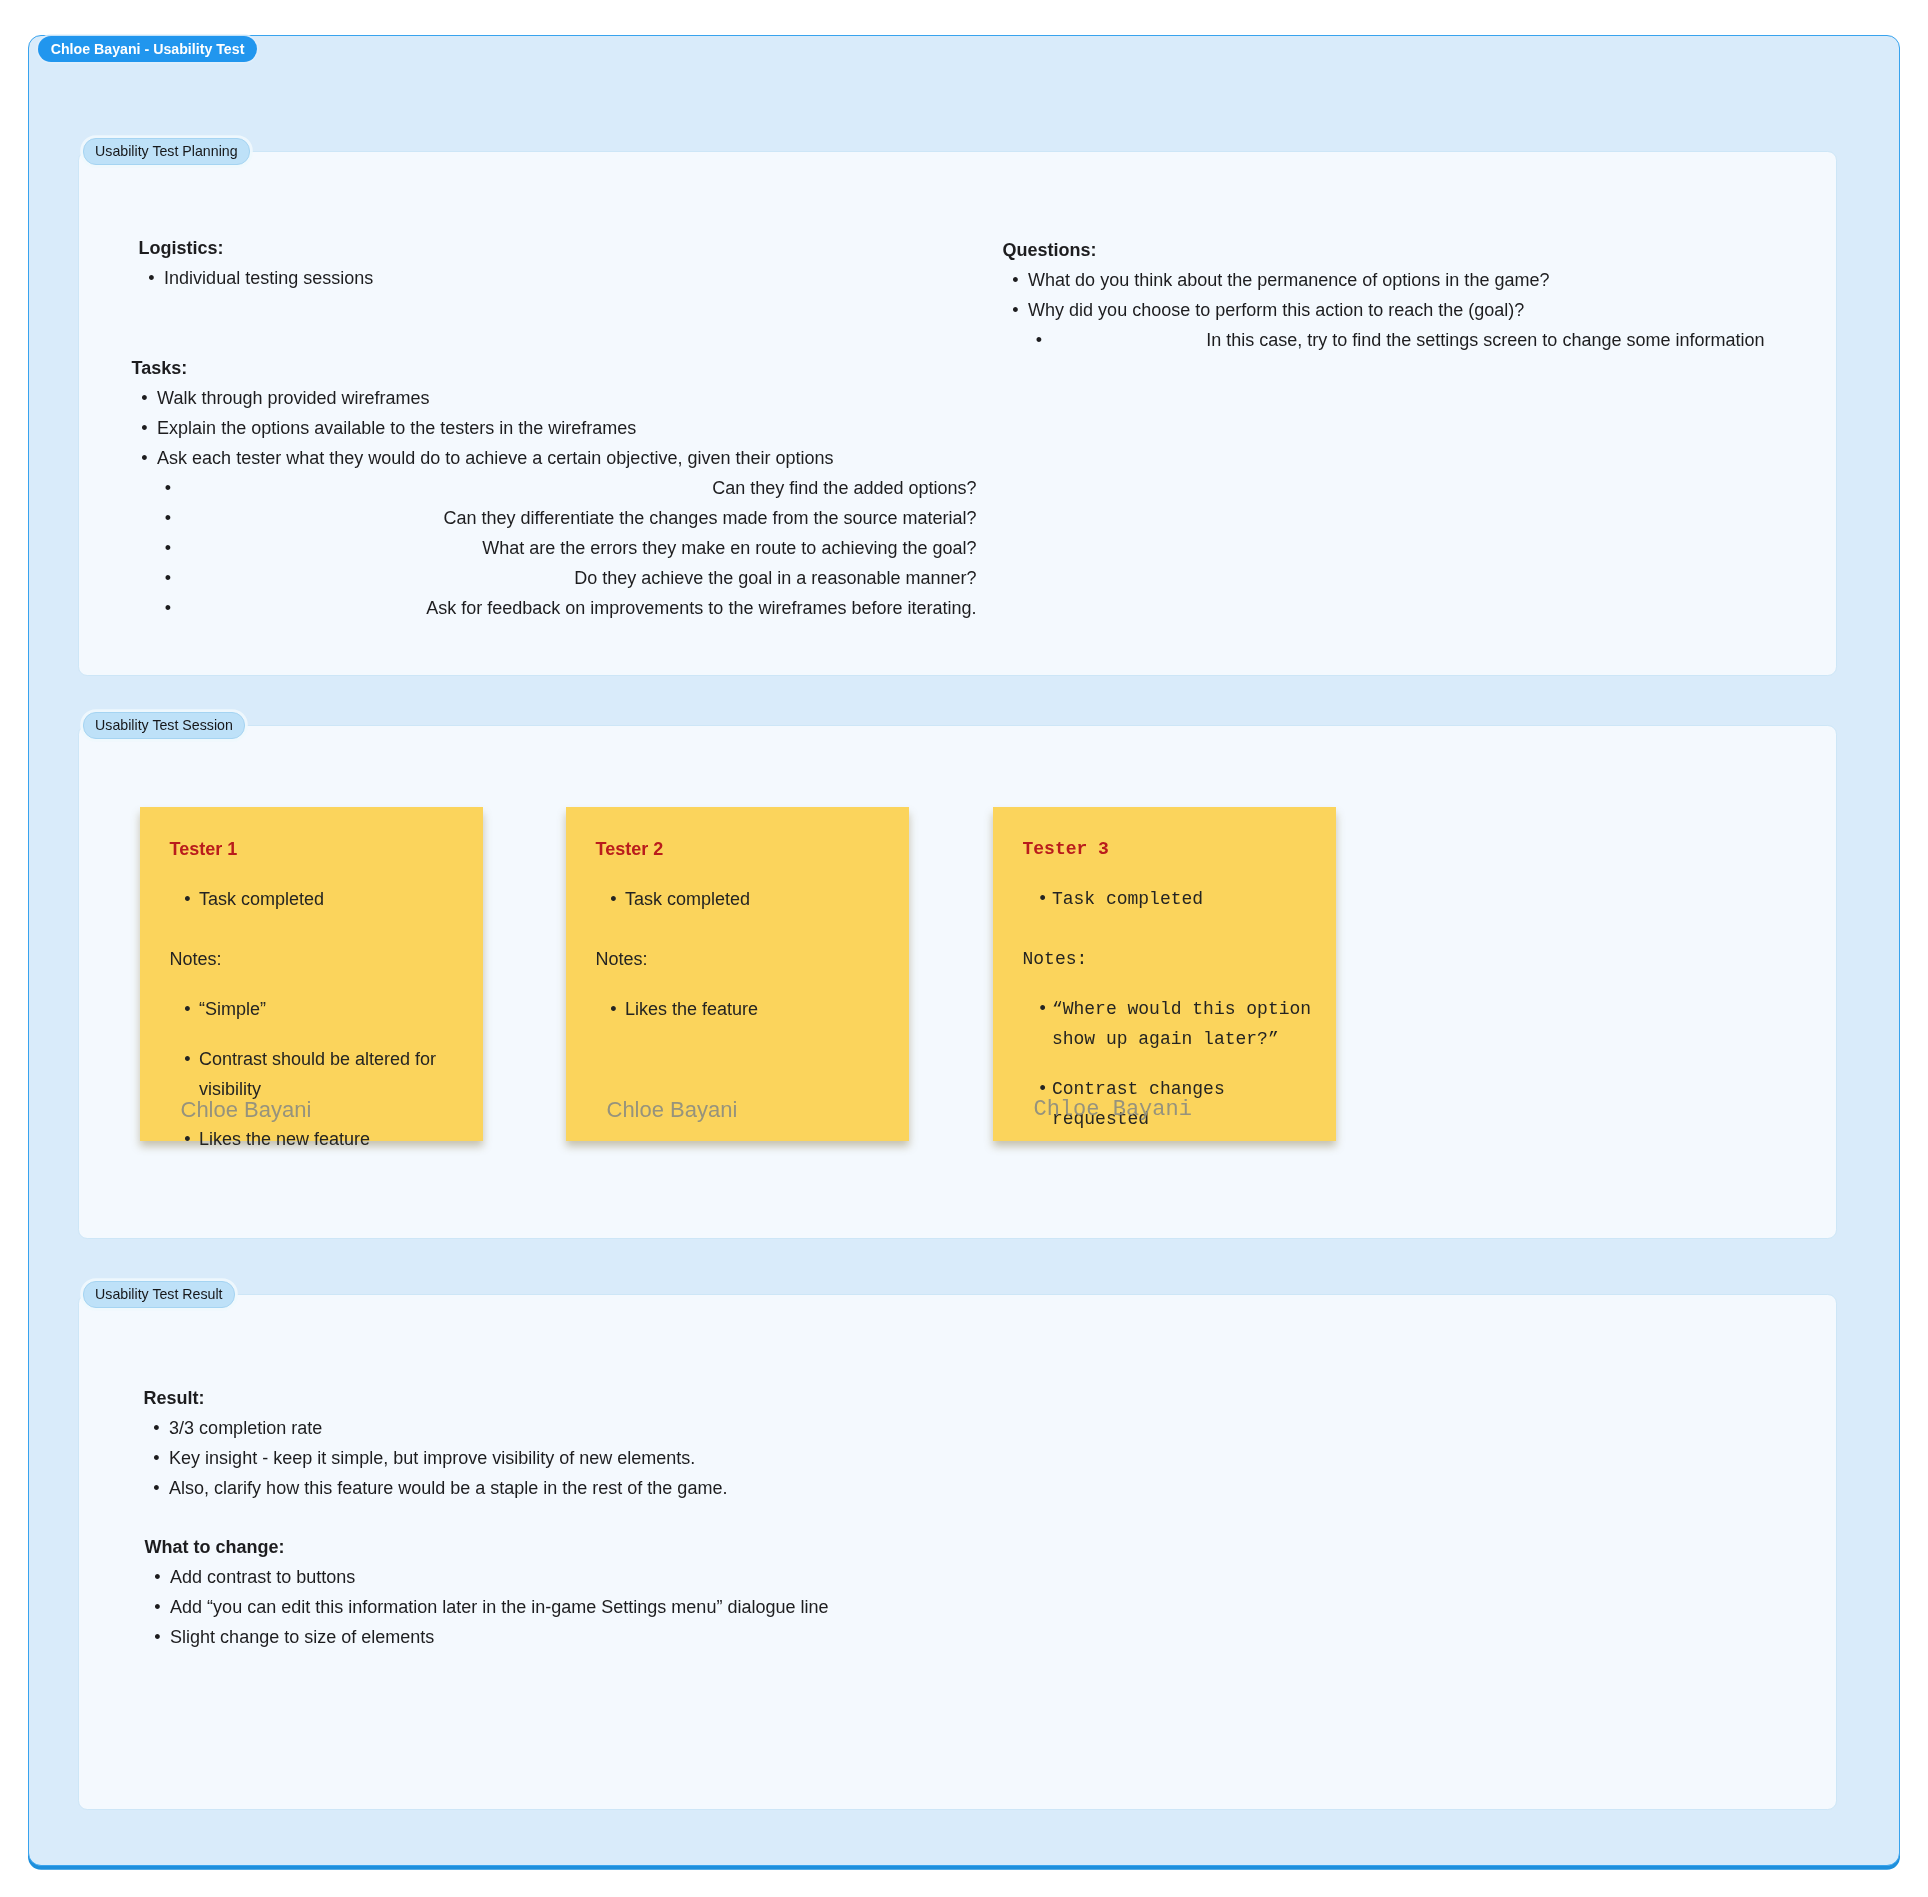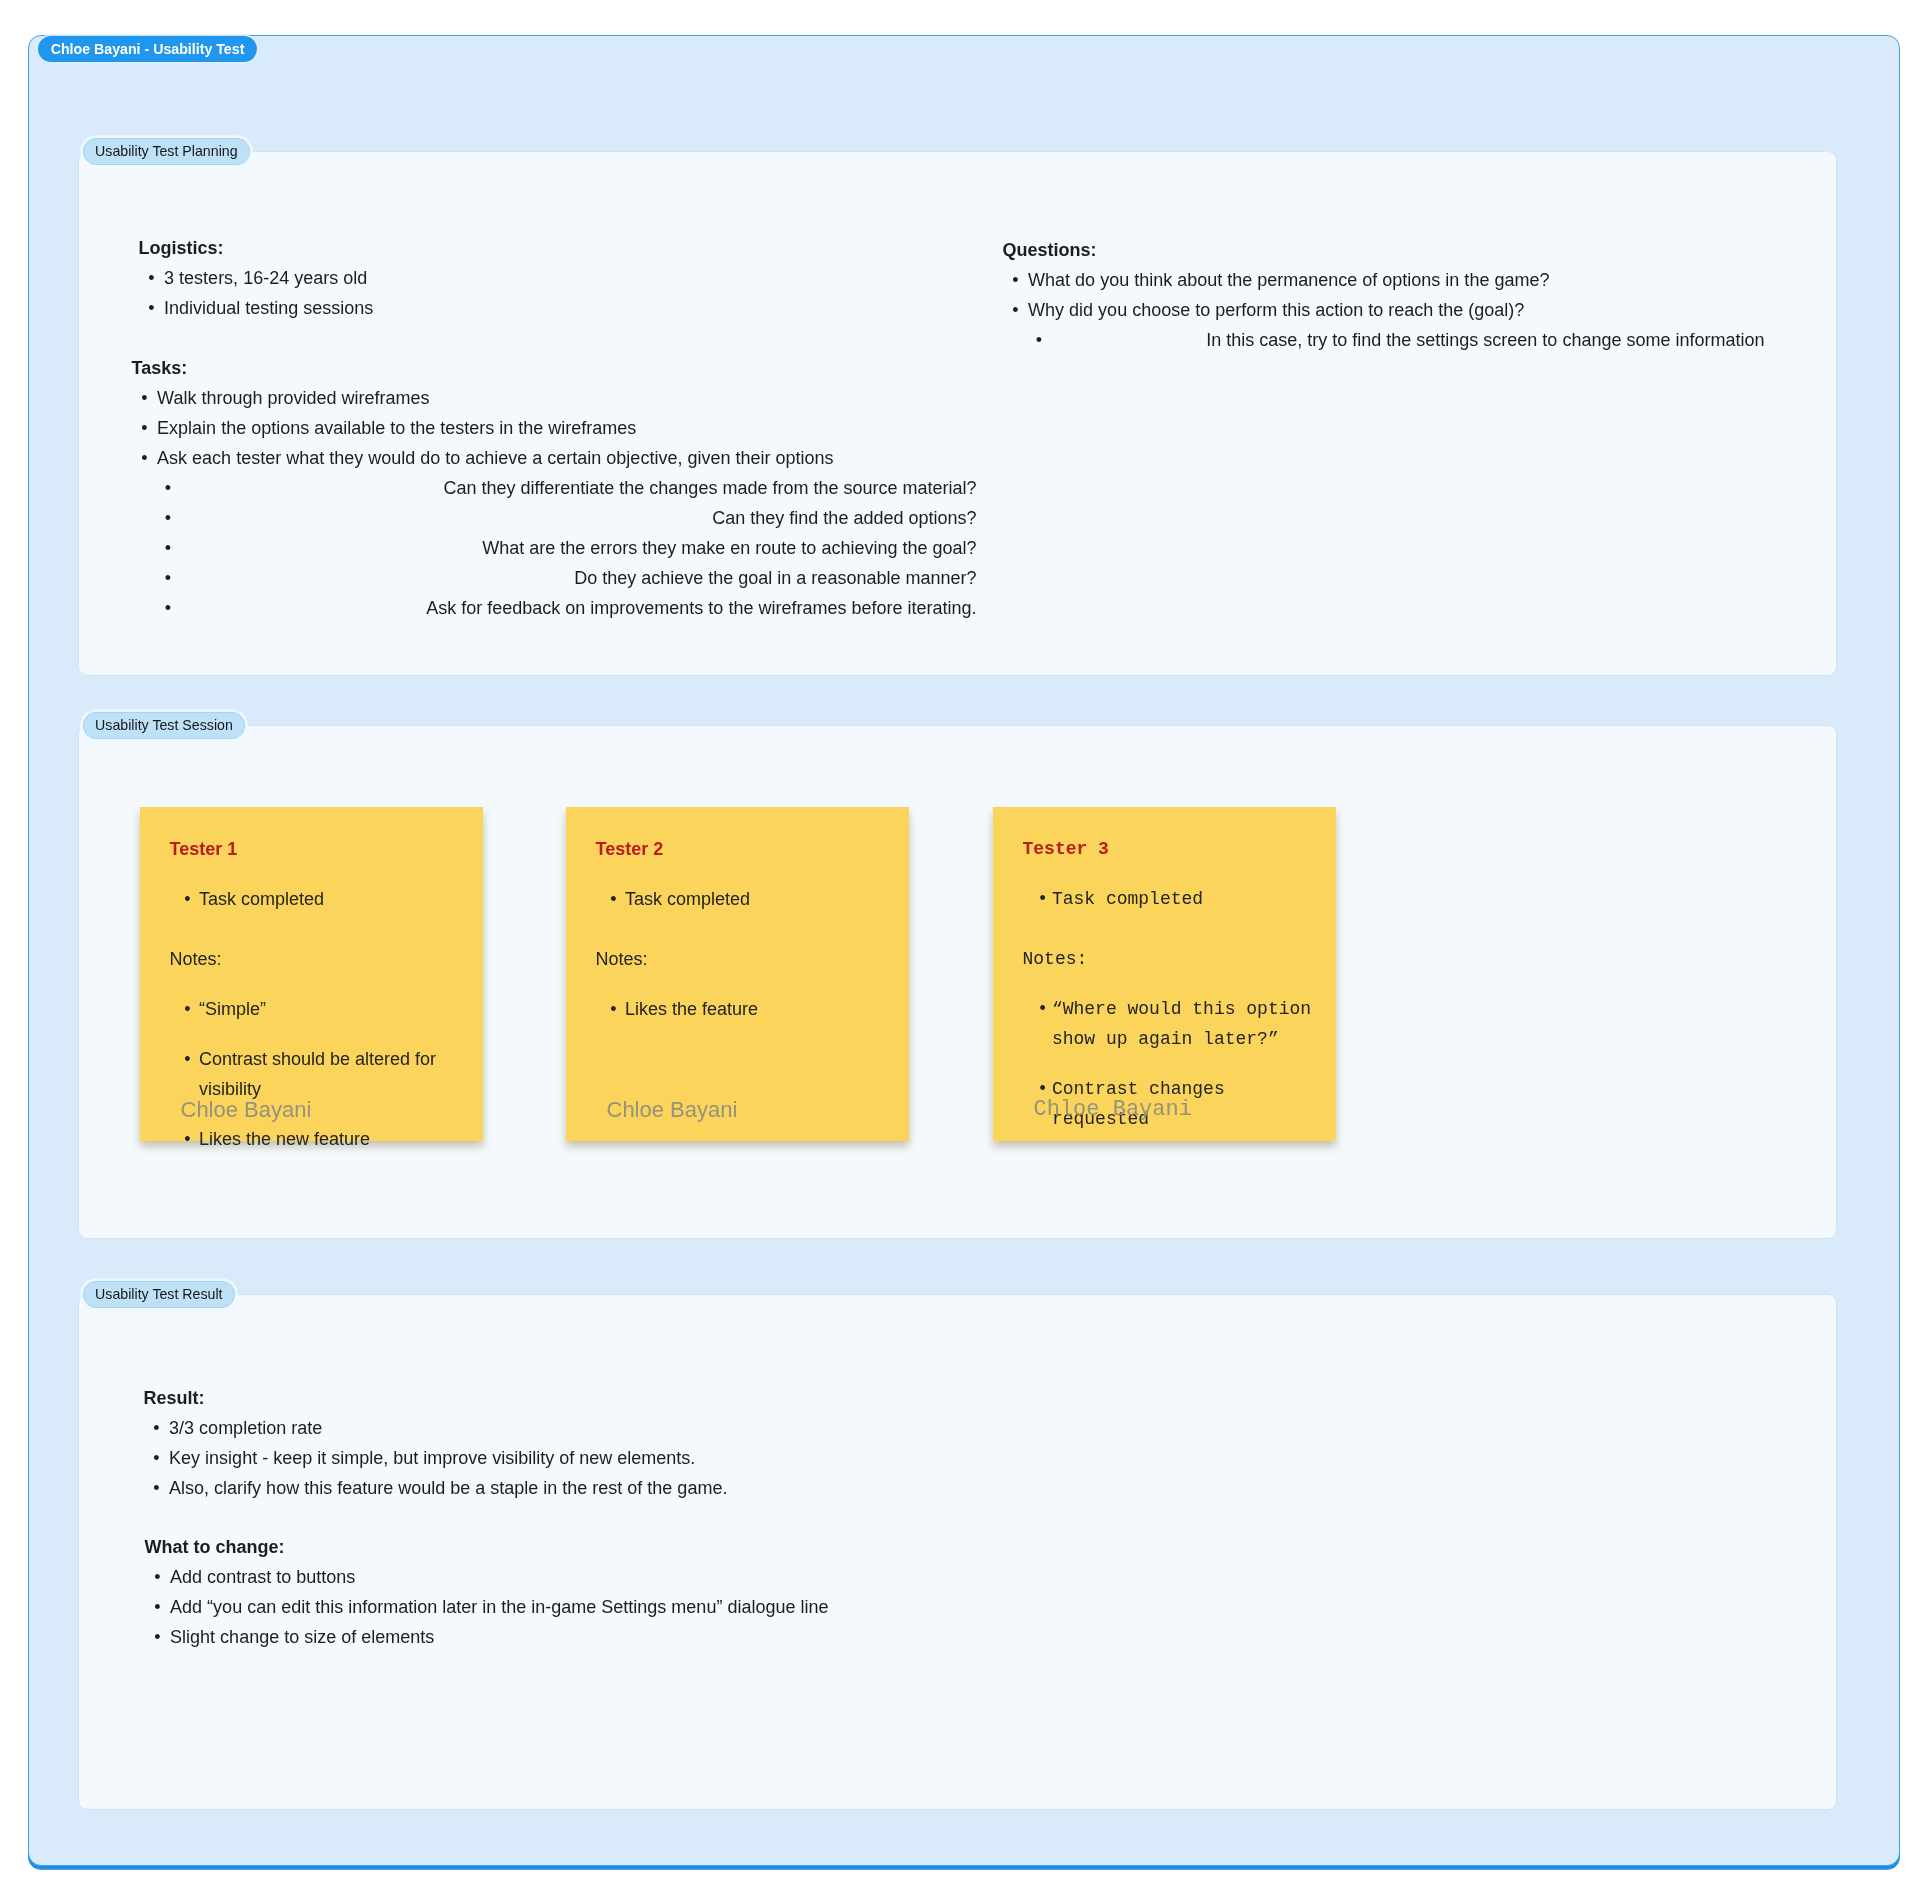--- a/index.html
+++ b/index.html
@@ -73,49 +73,45 @@
 <div class="board">
   <div class="board-title">Chloe Bayani - Usability Test</div>
 
   <div class="section sec-planning">
     <div class="section-pill">Usability Test Planning</div>
 
     <div class="tblock blk-logistics">
       <div class="h">Logistics:</div>
       <div class="li lvl1">
           <span class="dot"></span>
-          <span>3 testers, 16-24 years old</span>
-        </div>
-      <div class="li lvl1">
-          <span class="dot"></span>
           <span>Individual testing sessions</span>
         </div>
     </div>
 
     <div class="tblock blk-tasks">
       <div class="h">Tasks:</div>
       <div class="li lvl1">
           <span class="dot"></span>
           <span>Walk through provided wireframes</span>
         </div>
       <div class="li lvl1">
           <span class="dot"></span>
           <span>Explain the options available to the testers in the wireframes</span>
         </div>
       <div class="li lvl1">
           <span class="dot"></span>
           <span>Ask each tester what they would do to achieve a certain objective, given their options</span>
         </div>
       <div class="li lvl2">
           <span class="dot"></span>
+          <span>Can they find the added options?</span>
+        </div>
+      <div class="li lvl2">
+          <span class="dot"></span>
           <span>Can they differentiate the changes made from the source material?</span>
-        </div>
-      <div class="li lvl2">
-          <span class="dot"></span>
-          <span>Can they find the added options?</span>
         </div>
       <div class="li lvl2">
           <span class="dot"></span>
           <span>What are the errors they make en route to achieving the goal?</span>
         </div>
       <div class="li lvl2">
           <span class="dot"></span>
           <span>Do they achieve the goal in a reasonable manner?</span>
         </div>
       <div class="li lvl2">

